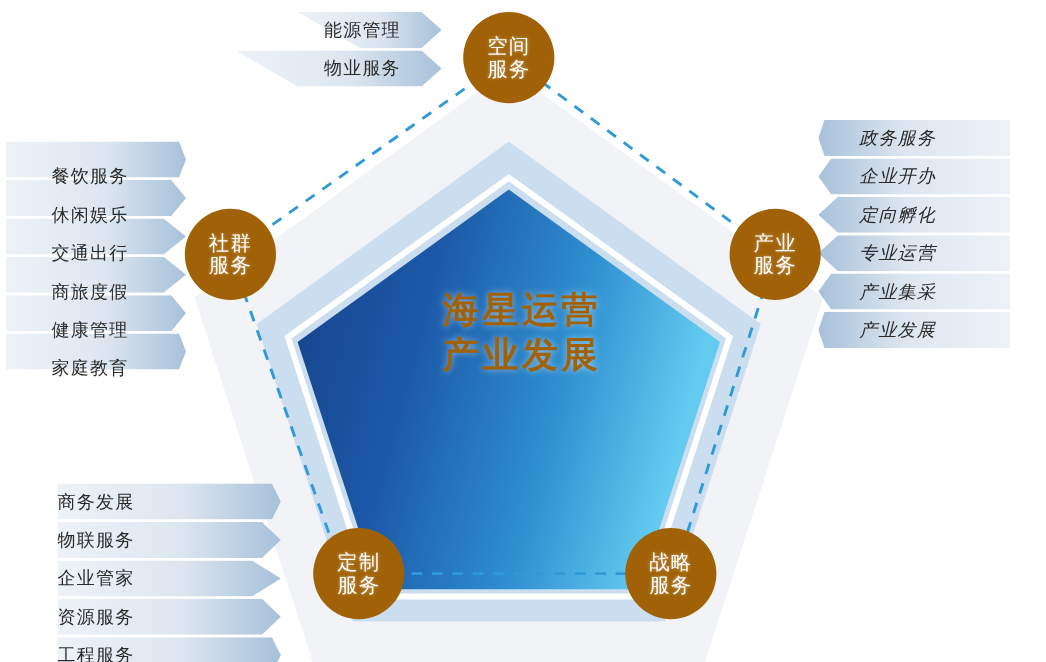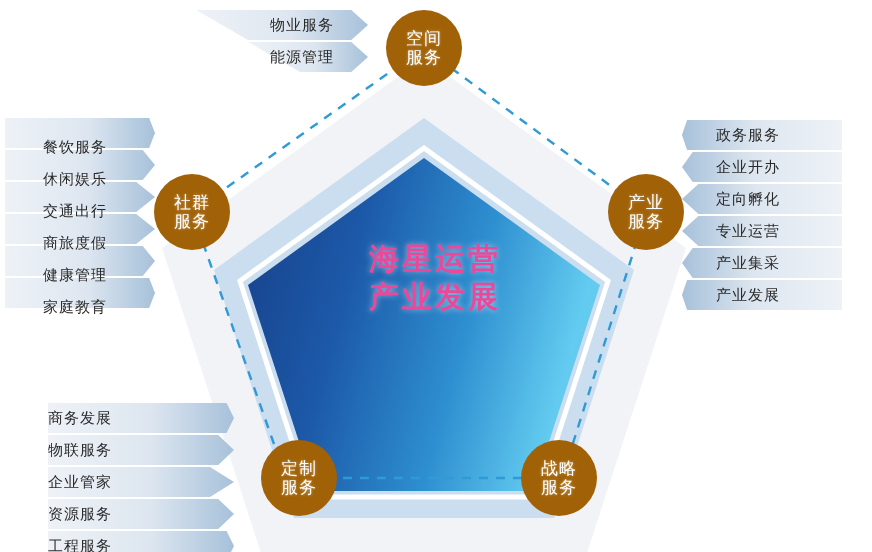--- a/index.html
+++ b/index.html
@@ -35,21 +35,21 @@
   #node-community {left:154px;top:174px;}
   #node-industry  {left:608px;top:174px;}
   #node-custom    {left:261px;top:440px;}
   #node-strategy  {left:521px;top:440px;}
 
   
   #center-label{
     position:absolute;
     left:310px;top:240px;width:250px;
     text-align:center;
-    color:#ec4899;
+    color:#a16207;
     font-size:30px;
     font-weight:bold;
     line-height:38px;
     letter-spacing:3px;
     text-shadow:0 0 6px rgba(255,255,255,.5);
     z-index:6;
   }
   #center-label span{display:block;}
 
   
@@ -74,21 +74,21 @@
 
   
   #group-top{left:196px;top:10px;width:172px;}
   #group-top .bar .txt{margin-left:74px;}
 
   
   #group-left{left:5px;top:118px;width:150px;}
   #group-left .bar .txt{margin-left:38px;margin-top:28px;}
 
   
-  #group-right{left:682px;top:120px;width:160px;}
+  #group-right{left:682px;top:100px;width:160px;font-style:italic;}
   #group-right .bar .txt{margin-left:34px;}
 
   
   #group-bottomleft{left:48px;top:403px;width:186px;}
   #group-bottomleft .bar .txt{}
 
   
   #group-bottomright{left:604px;top:445px;width:176px;}
   #group-bottomright .bar .txt{margin-left:28px;}
 </style>
@@ -150,30 +150,30 @@
   </div>
 
   <div id="center-label">
     <span>海星运营</span>
     <span>产业发展</span>
   </div>
 
   <div class="bar-group" id="group-top">
       <div class="bar">
         <svg class="shape" viewBox="0 0 172 30" preserveAspectRatio="none">
+          <polygon fill="url(#barGradR)" points="52,0 155.28571428571428,0 172,15 155.28571428571428,30 104,30"></polygon>
+        </svg>
+        <span class="txt">能源管理</span>
+      </div>
+      <div class="bar">
+        <svg class="shape" viewBox="0 0 172 30" preserveAspectRatio="none">
           <polygon fill="url(#barGradR)" points="0,0 155.28571428571428,0 172,15 155.28571428571428,30 52,30"></polygon>
         </svg>
         <span class="txt">物业服务</span>
       </div>
-      <div class="bar">
-        <svg class="shape" viewBox="0 0 172 30" preserveAspectRatio="none">
-          <polygon fill="url(#barGradR)" points="52,0 155.28571428571428,0 172,15 155.28571428571428,30 104,30"></polygon>
-        </svg>
-        <span class="txt">能源管理</span>
-      </div>
     </div>
   <div class="bar-group" id="group-left">
       <div class="bar">
         <svg class="shape" viewBox="0 0 150 30" preserveAspectRatio="none">
           <polygon fill="url(#barGradR)" points="0,0 144.1764705882353,0 150,15 144.1764705882353,30 0,30"></polygon>
         </svg>
         <span class="txt">餐饮服务</span>
       </div>
       <div class="bar">
         <svg class="shape" viewBox="0 0 150 30" preserveAspectRatio="none">

